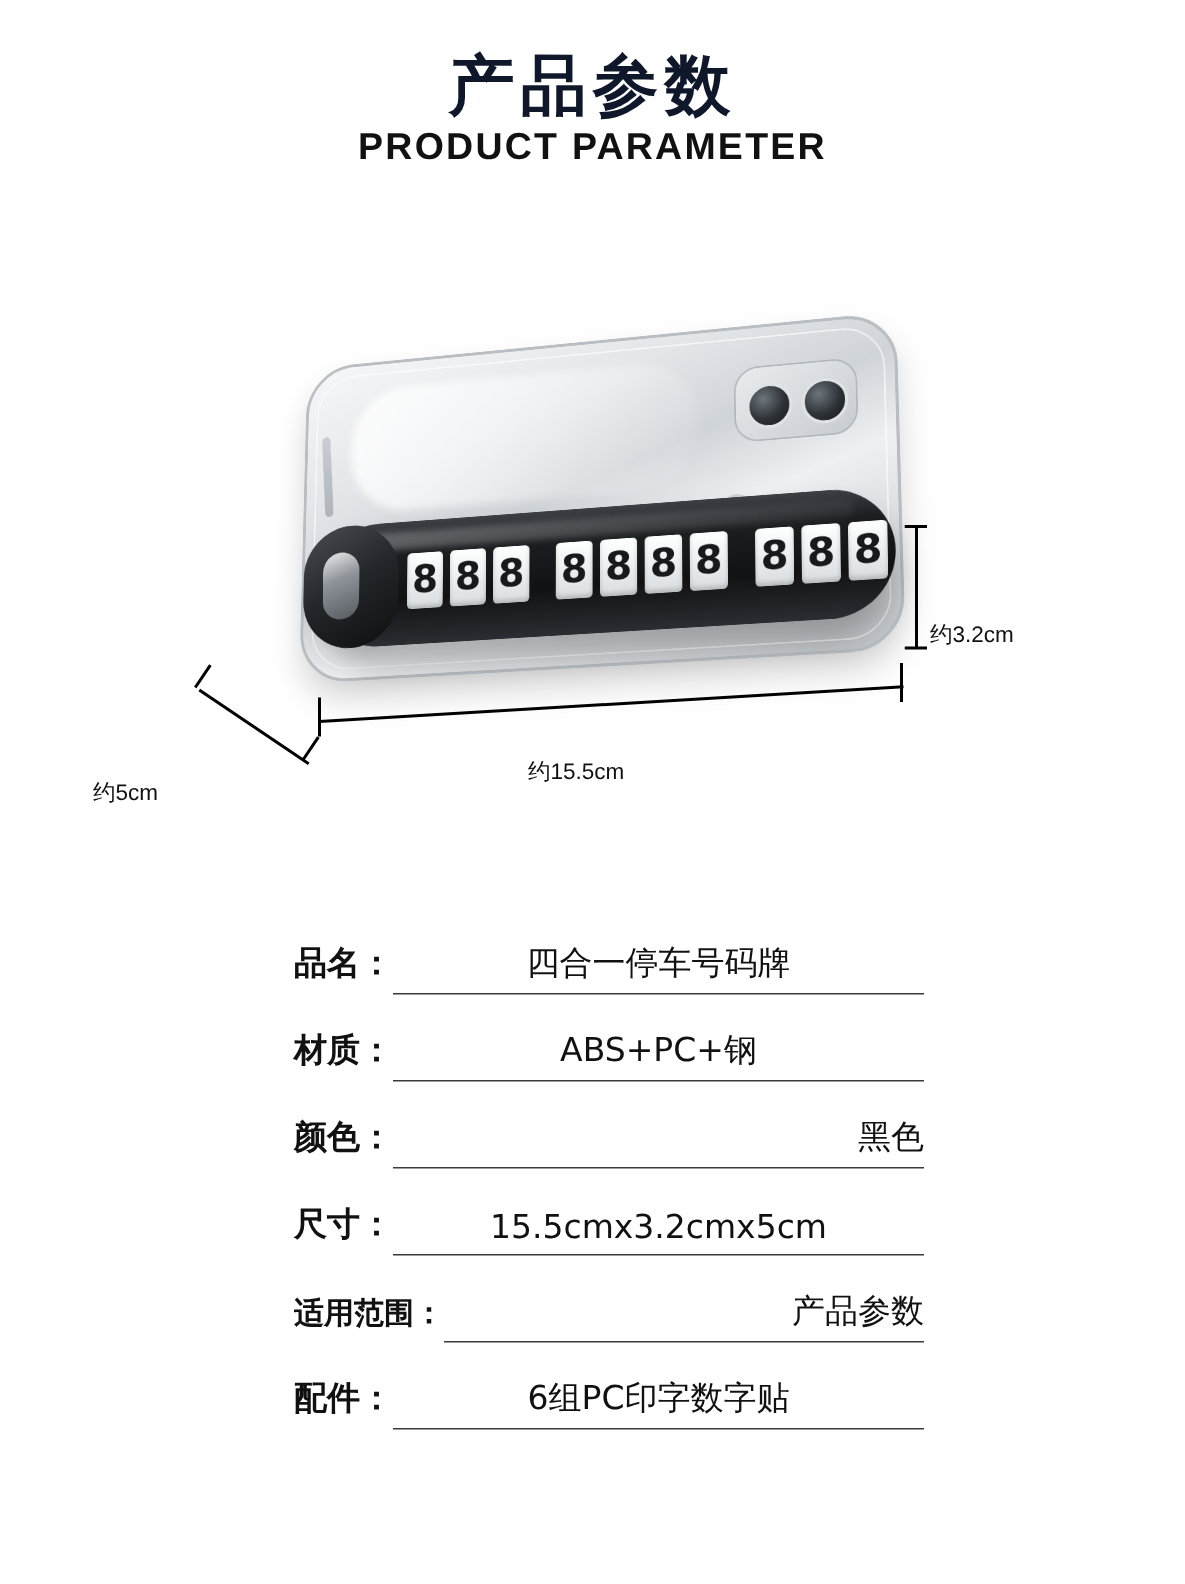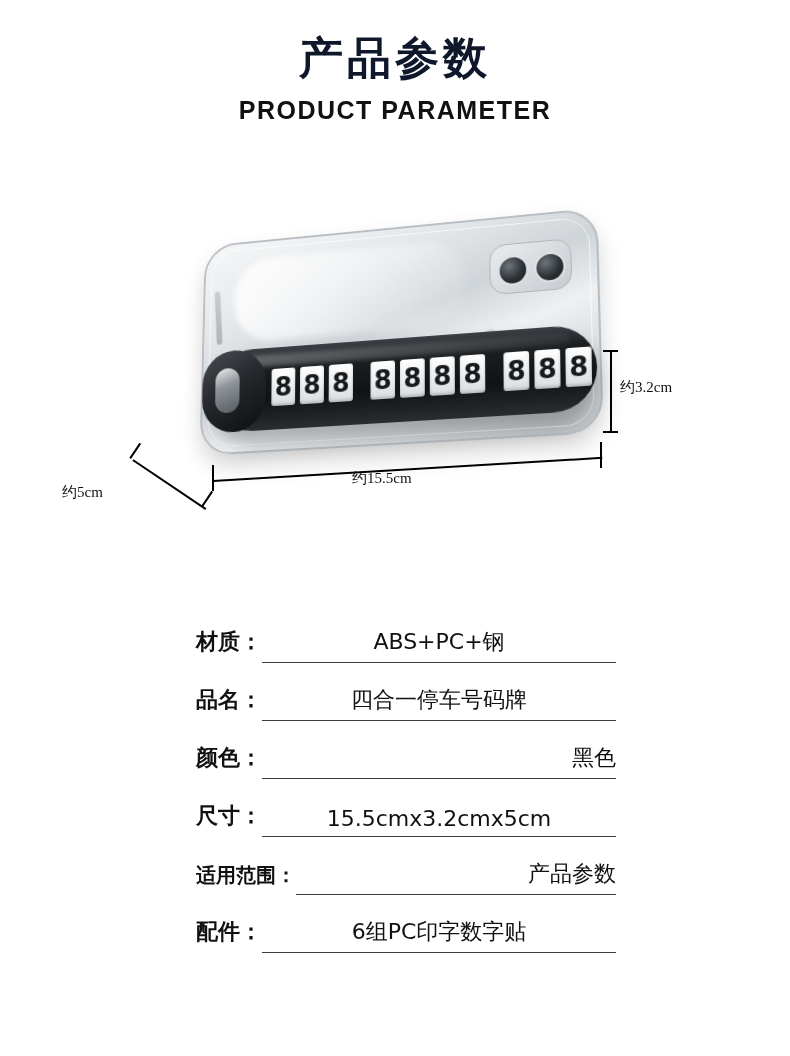--- a/index.html
+++ b/index.html
@@ -25,21 +25,20 @@
   }
   .title-cn {
     font-size: 44px;
     font-weight: 900;
     letter-spacing: 4px;
     line-height: 1.05;
     color: #0f172a;
     font-family: Liberation Mono, monospace;
   }
   .title-en {
-    margin-top: 12px;
     font-size: 25px;
     font-weight: 700;
     letter-spacing: 1.5px;
     color: #111;
     font-family: "Liberation Sans", sans-serif;
   }
 
   
   .product-area {
     position: absolute;
@@ -191,22 +190,23 @@
 
   
   .dim-line {
     position: absolute;
     background: #000;
   }
   .dim-label {
     position: absolute;
     font-size: 15px;
     color: #111;
-    font-family: Liberation Serif, serif;
+    font-family: Liberation Sans, sans-serif;
     white-space: nowrap;
+    margin-top: 36px;
   }
 
   
   .specs {
     position: absolute;
     top: 605px;
     left: 196px;
     width: 420px;
   }
   .spec-row {
@@ -289,30 +289,30 @@
 
   <div class="dim-line" style="left:133px; top:264px; width:88px; height:1.5px; transform:rotate(34deg); transform-origin:left center;"></div>
   <div class="dim-line" style="left:126px; top:255px; width:18px; height:1.5px; transform:rotate(-56deg);"></div>
   <div class="dim-line" style="left:198px; top:303px; width:18px; height:1.5px; transform:rotate(-56deg);"></div>
   <div class="dim-label" style="left:62px; top:288px;">约5cm</div>
 </div>
 
 <div class="specs">
 
   <div class="spec-row">
+    <div class="spec-label">品名：</div>
+    <div class="spec-value-wrap">
+      <span class="spec-value">四合一停车号码牌</span>
+    </div>
+  </div>
+
+  <div class="spec-row">
     <div class="spec-label">材质：</div>
     <div class="spec-value-wrap">
       <span class="spec-value">ABS+PC+钢</span>
-    </div>
-  </div>
-
-  <div class="spec-row">
-    <div class="spec-label">品名：</div>
-    <div class="spec-value-wrap">
-      <span class="spec-value">四合一停车号码牌</span>
     </div>
   </div>
 
   <div class="spec-row left-value">
     <div class="spec-label">颜色：</div>
     <div class="spec-value-wrap">
       <span class="spec-value">黑色</span>
     </div>
   </div>
 

